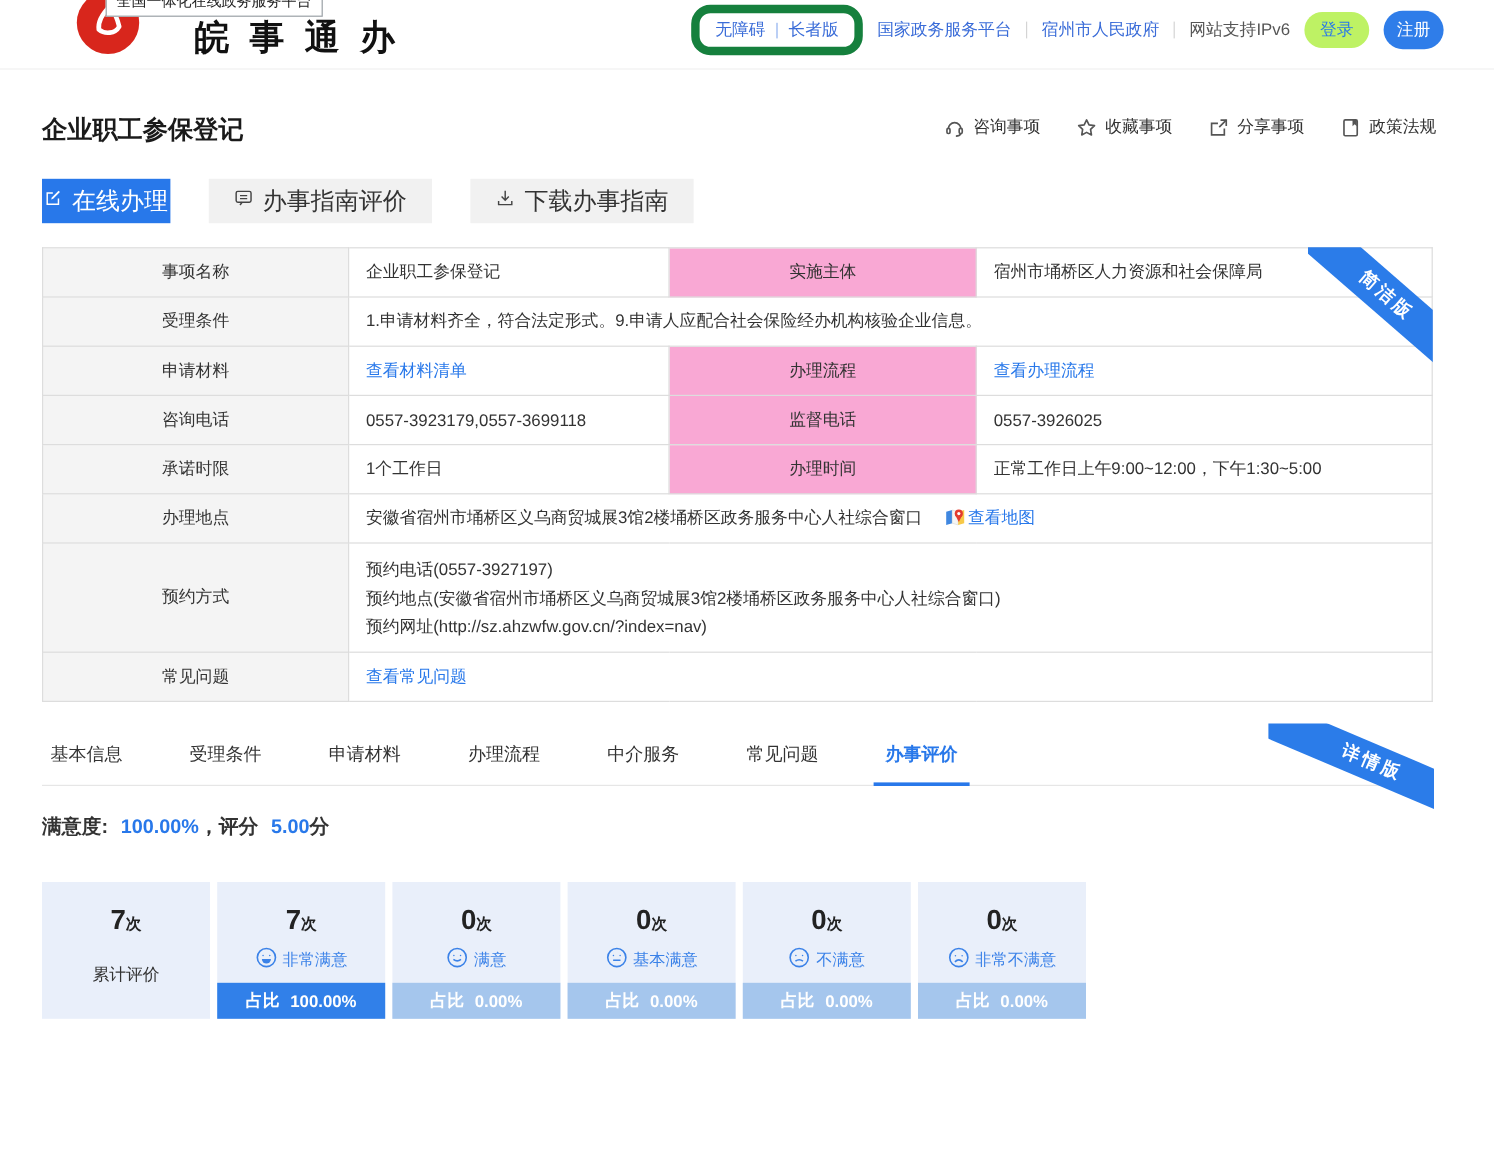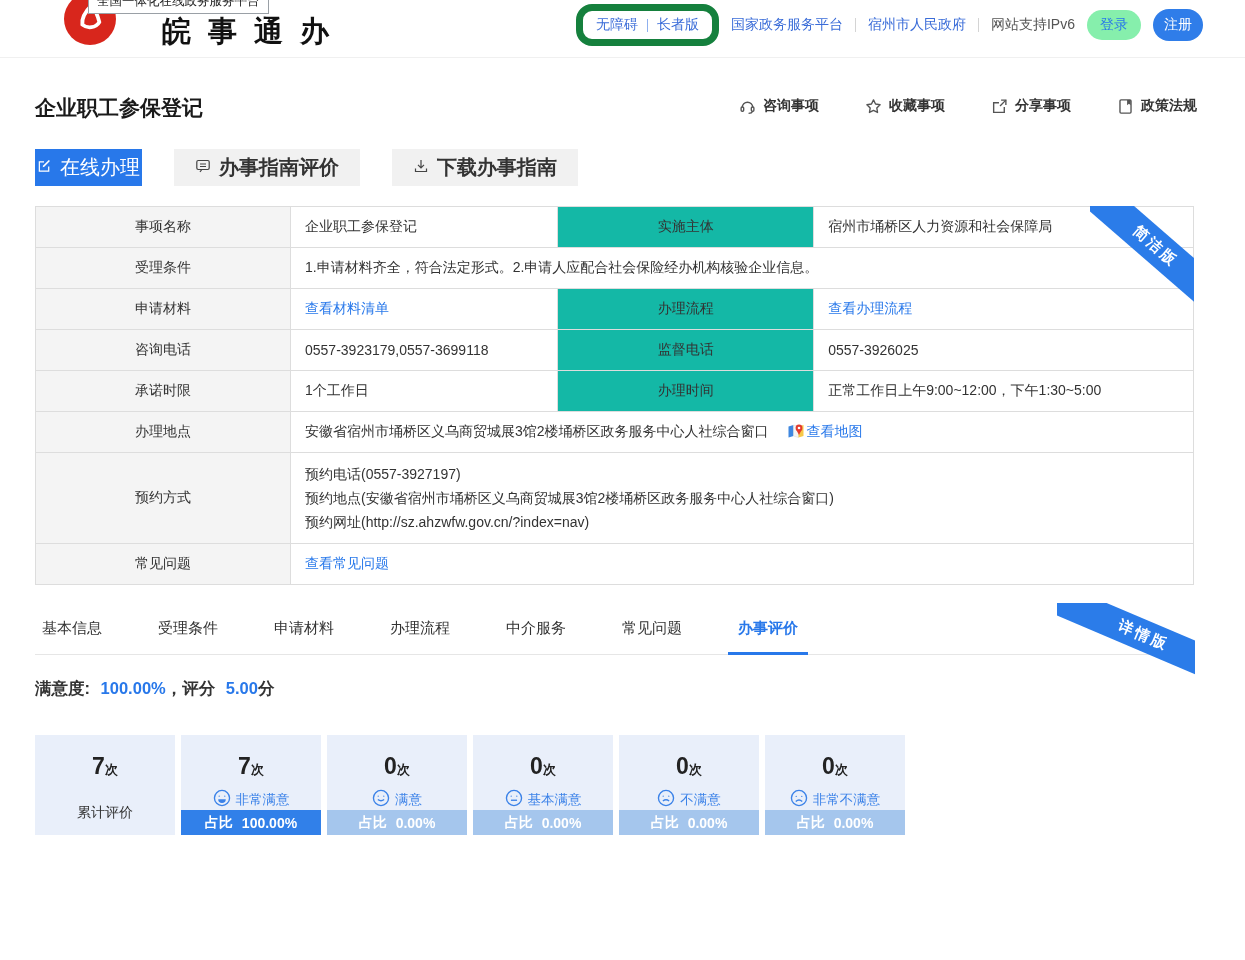--- a/index.html
+++ b/index.html
@@ -15,43 +15,43 @@
     border:1px solid #9aa0a6; padding:3px 8px; font-size:12.5px; color:#222; z-index:3; white-space:nowrap; }
   .site-name { position:absolute; left:122px; top:12px; font-size:29px; font-weight:bold;
     color:#111; letter-spacing:17px; white-space:nowrap; cursor:pointer;padding-left:40px; }
   .header-right { position:absolute; right:42px; top:4px; display:flex; align-items:center; gap:12px; font-size:14px; }
   .access-pill { display:flex; align-items:center; gap:9px; border:7px solid #15803d;
     border-radius:16px; padding:5px 13px; color:#3a6cd8; cursor:pointer; }
   .access-pill .vdiv { width:1px; height:13px; background:#8fb0ee; }
   .nav-link { color:#3a6cd8; cursor:pointer; }
   .hdiv { width:1px; height:14px; background:#d4d4d4; }
   .ipv6 { color:#555; }
-  .login-pill { background:#86efac; color:#2878ea; border-radius:17px; padding:6px 13px; cursor:pointer; }
+  .login-pill { background:#bef264; color:#2878ea; border-radius:17px; padding:6px 13px; cursor:pointer; }
   .register-pill { background:#2f7de9; color:#fff; border-radius:17px; padding:7px 11px; cursor:pointer; }
 
   
   .page-head { display:flex; justify-content:space-between; align-items:flex-start; margin:36px 48px 0 35px; }
   .page-title { font-size:21px; font-weight:bold; color:#1a1a1a; }
-  .quick-actions { display:flex; align-items:center; gap:46px; margin-top:3px;font-weight:bold; }
+  .quick-actions { display:flex; align-items:center; gap:30px; margin-top:3px; }
   .qa-item { display:flex; align-items:center; gap:7px; font-size:14px; color:#333; cursor:pointer; }
   .qa-item svg { display:block; }
 
   
   .action-buttons { display:flex; gap:32px; margin:27px 35px 0; }
   .btn { height:37px; display:inline-flex; align-items:center; justify-content:center; gap:8px;
     font-size:20px; cursor:pointer; border:none; }
   .btn-primary { width:107px; background:#2878ea; color:#fff; }
-  .btn-gray { background:#f1f1f1; color:#333; padding:0 21px;font-weight:bold; }
+  .btn-gray { background:#f1f1f1; color:#333; padding:0 21px; }
 
   
   .table-wrap { position:relative; margin:20px 35px 0; width:1159px; }
   table.info { border-collapse:collapse; width:100%; font-size:14px; }
   table.info td { border:1px solid #ddd; height:41px; }
   td.lbl { width:255px; background:#f4f4f4; text-align:center; color:#333; }
-  td.lbl2 { width:256px; background:#14b8a6; text-align:center; color:#333; }
+  td.lbl2 { width:256px; background:#f9a8d4; text-align:center; color:#333; }
   td.val { padding:6px 14px; color:#333; background:#fff; }
   td.val a { color:#2878ea; cursor:pointer; }
   .booking-line { line-height:24px; }
   .map-inline { display:inline-flex; align-items:center; gap:2px; margin-left:18px; vertical-align:middle; }
   .corner-ribbon { position:absolute; top:0; right:0; width:104px; height:104px; overflow:hidden; pointer-events:none; }
   .corner-ribbon .band { position:absolute; top:24px; right:-44px; width:165px; transform:rotate(41deg);
     background:#2b7ce9; color:#fff; font-size:15px; font-weight:bold; text-align:center;
     padding:7px 0; letter-spacing:3px; }
 
   
@@ -64,21 +64,21 @@
   .ribbon-detail { position:absolute; right:-1px; top:-10px; width:138px; height:80px; overflow:hidden; pointer-events:none; }
   .ribbon-detail .band { position:absolute; top:17px; left:-16px; width:205px; transform:rotate(23deg);
     background:#2b7ce9; color:#fff; font-size:15px; font-weight:bold; text-align:center;
     padding:6px 0; letter-spacing:3px; }
 
   
   .satisfaction { margin:23px 35px 0; font-size:16.5px; font-weight:bold; color:#333; }
   .satisfaction .blue { color:#2878ea; }
   .satisfaction .gap { margin-left:6px; }
   .cards { display:flex; gap:6px; margin:35px 35px 0; }
-  .card { width:140px; height:100px; background:#e9effa; display:flex; flex-direction:column; align-items:center; }
+  .card { width:140px; height:114px; background:#e9effa; display:flex; flex-direction:column; align-items:center; }
   .card-count { margin-top:20px; font-size:23px; font-weight:bold; color:#222; line-height:1; }
   .card-count .unit { font-size:13px; }
   .card-face-row { margin-top:11px; display:flex; align-items:center; gap:5px; color:#3b82e8; font-size:13.5px; }
   .card-total-label { margin-top:26px; font-size:14px; color:#333; }
   .card-bar { margin-top:auto; width:100%; height:30px; display:flex; align-items:center; justify-content:center;
     gap:9px; color:#fff; font-size:14px; font-weight:bold; background:#a5c6ed; }
   .card-bar.full { background:#3180e9; }
 </style>
 </head>
 <body>
@@ -189,21 +189,21 @@
   <table class="info">
     <tbody>
         <tr>
       <td class="lbl">事项名称</td>
       <td class="val">企业职工参保登记</td>
       <td class="lbl2">实施主体</td>
       <td class="val">宿州市埇桥区人力资源和社会保障局</td>
     </tr>
     <tr>
       <td class="lbl">受理条件</td>
-      <td class="val" colspan="3">1.申请材料齐全，符合法定形式。2.申请人应配合社会保险经办机构核验企业信息。</td>
+      <td class="val" colspan="3">1.申请材料齐全，符合法定形式。9.申请人应配合社会保险经办机构核验企业信息。</td>
     </tr>
     <tr>
       <td class="lbl">申请材料</td>
       <td class="val"><a>查看材料清单</a></td>
       <td class="lbl2">办理流程</td>
       <td class="val"><a>查看办理流程</a></td>
     </tr>
     <tr>
       <td class="lbl">咨询电话</td>
       <td class="val">0557-3923179,0557-3699118</td>

